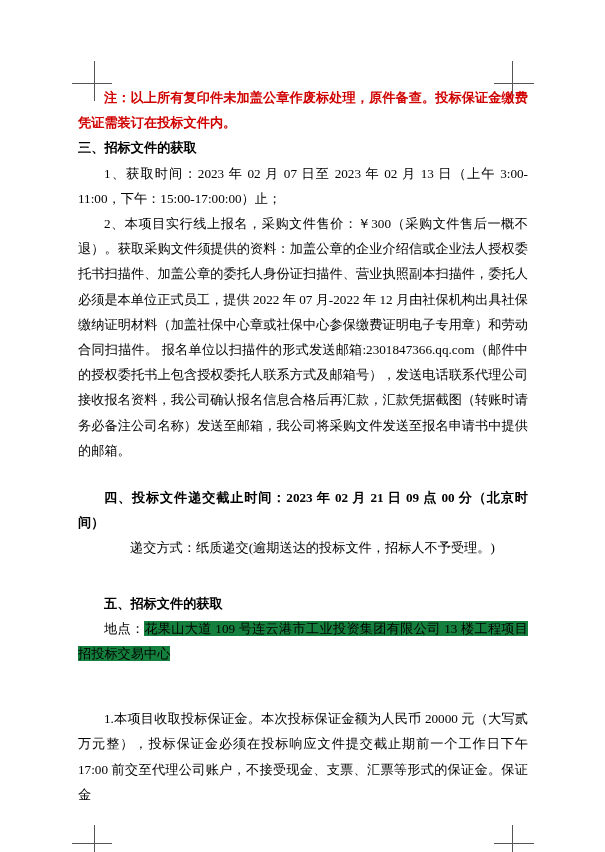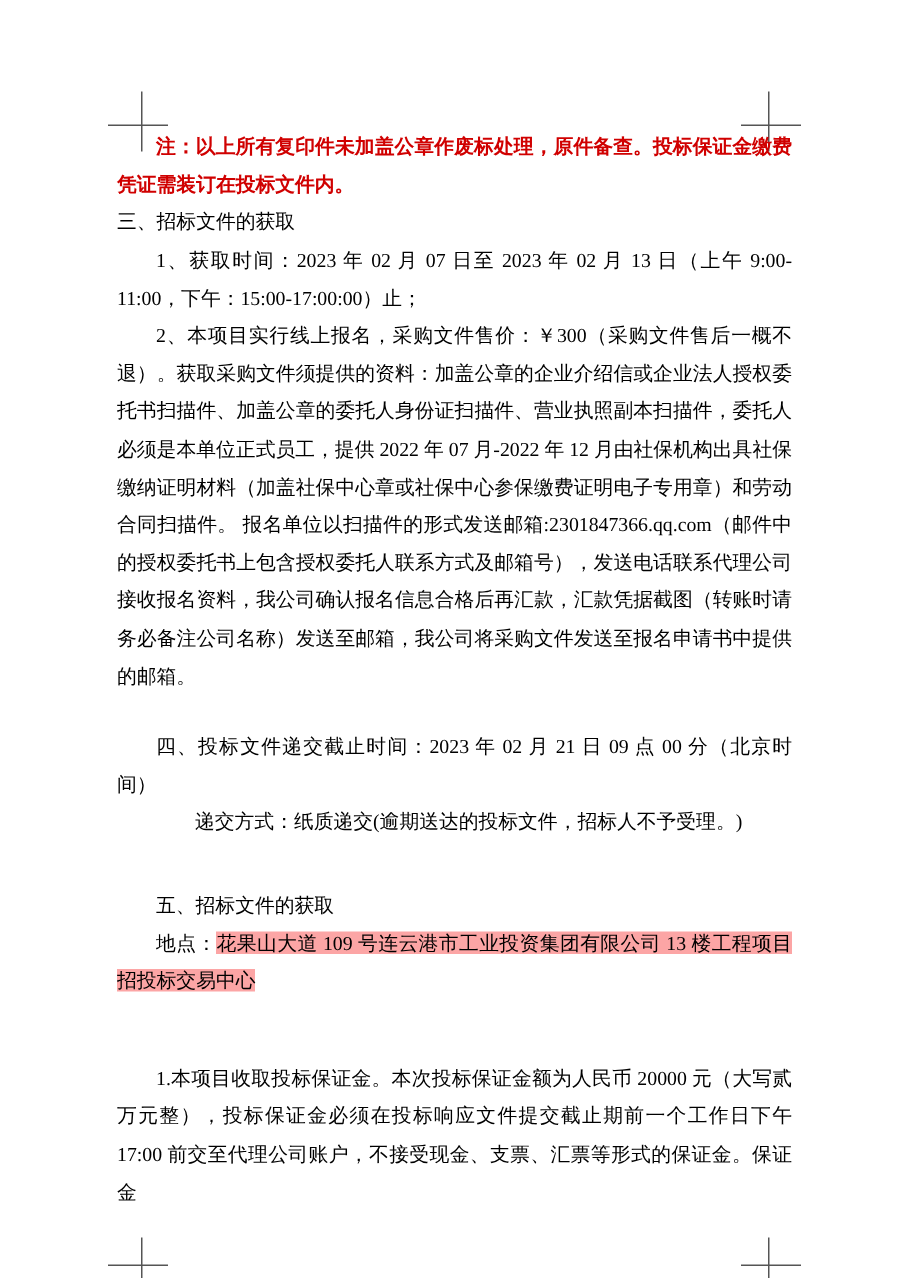--- a/index.html
+++ b/index.html
@@ -65,24 +65,24 @@
     font-size: 13.2px;
     line-height: 25.2px;
     text-align: justify;
     text-justify: inter-ideograph;
     font-family: "Liberation Serif", "DejaVu Serif", serif;
   }
   .red {
     color: #d00000;
     font-weight: bold;
   }
-  .bold { font-weight: normal; }
+  .bold { font-weight: bold; }
   .indent2 { text-indent: 26px; }
   .hl {
-    background: #fca5a5;
+    background: #15803d;
   }
   .gap-sm { height: 10px; }
   .gap-md { height: 22px; }
   .gap-lg { height: 30px; }
   .center-ish { text-indent: 52px; }
 </style>
 </head>
 <body>
 
 <div class="page">
@@ -103,21 +103,21 @@
     <div class="h"></div>
       <div class="v"></div>
   </div>
 
   <div class="content">
 
     <p class="red indent2">注：以上所有复印件未加盖公章作废标处理，原件备查。投标保证金缴费凭证需装订在投标文件内。</p>
 
     <p class="bold">三、招标文件的获取</p>
 
-    <p class="indent2">1、获取时间：2023 年 02 月 07 日至 2023 年 02 月 13 日（上午 9:00-11:00，下午：15:00-17:00:00）止；</p>
+    <p class="indent2">1、获取时间：2023 年 02 月 07 日至 2023 年 02 月 13 日（上午 3:00-11:00，下午：15:00-17:00:00）止；</p>
 
     <p class="indent2">2、本项目实行线上报名，采购文件售价：￥300（采购文件售后一概不退）。获取采购文件须提供的资料：加盖公章的企业介绍信或企业法人授权委托书扫描件、加盖公章的委托人身份证扫描件、营业执照副本扫描件，委托人必须是本单位正式员工，提供 2022 年 07 月-2022 年 12 月由社保机构出具社保缴纳证明材料（加盖社保中心章或社保中心参保缴费证明电子专用章）和劳动合同扫描件。 报名单位以扫描件的形式发送邮箱:2301847366.qq.com（邮件中的授权委托书上包含授权委托人联系方式及邮箱号），发送电话联系代理公司接收报名资料，我公司确认报名信息合格后再汇款，汇款凭据截图（转账时请务必备注公司名称）发送至邮箱，我公司将采购文件发送至报名申请书中提供的邮箱。</p>
 
 
     <div class="gap-md"></div>
 
     <p class="bold indent2">四、投标文件递交截止时间：2023 年 02 月 21 日 09 点 00 分（北京时间）</p>
 
     <p class="center-ish">递交方式：纸质递交(逾期送达的投标文件，招标人不予受理。)</p>
 

